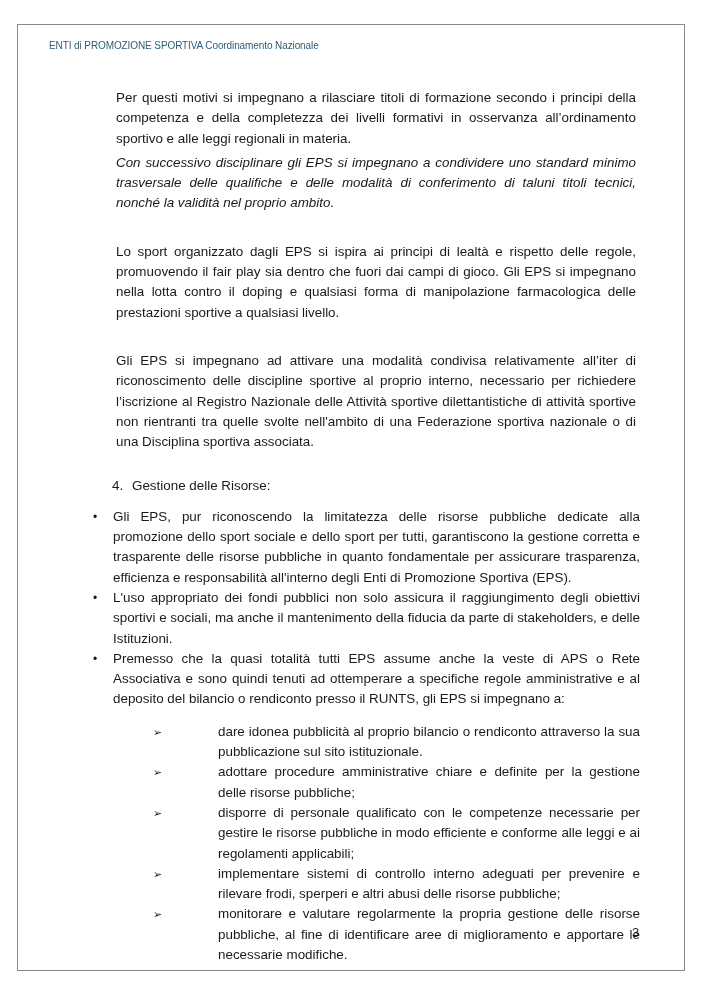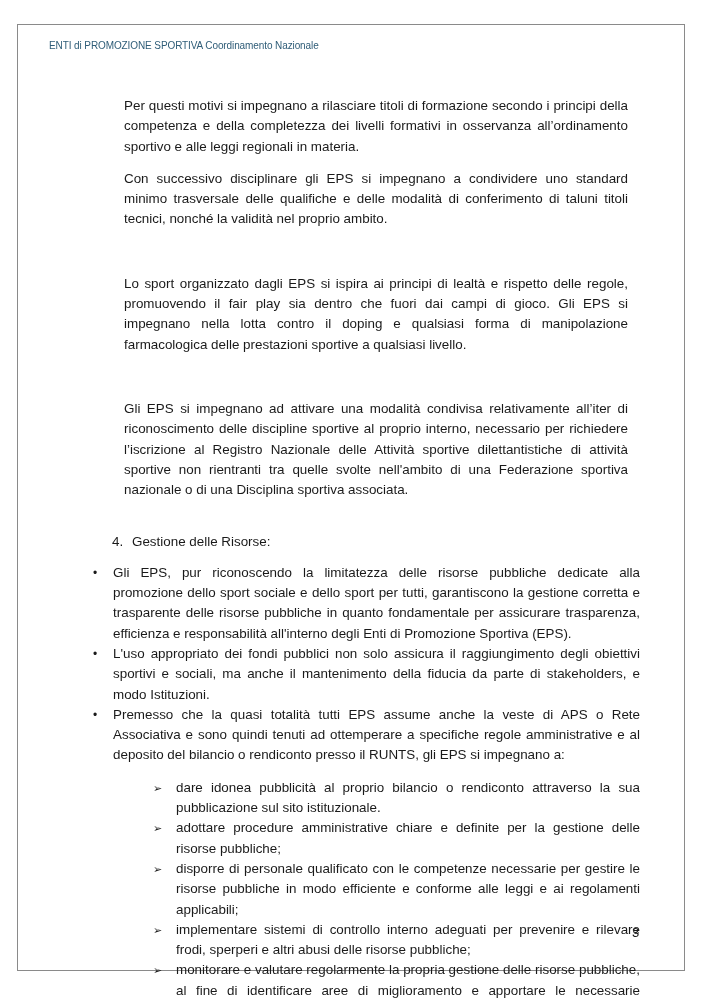--- a/index.html
+++ b/index.html
@@ -4,34 +4,34 @@
 <style>
   html, body { margin: 0; padding: 0; background: #ffffff; }
   body { width: 707px; height: 1000px; position: relative; overflow: hidden;
          font-family: "Liberation Sans", "DejaVu Sans", sans-serif; color: #1a1a1a; }
   .page-frame { position: absolute; left: 17px; top: 24px; width: 668px; height: 947px;
                 border: 1.5px solid #8a8a8a; box-sizing: border-box; }
   .header { position: absolute; left: 49px; top: 40px; font-size: 10px; color: #2f5d78;
             letter-spacing: -0.1px; white-space: nowrap; }
   .content { position: absolute; left: 112px; top: 84px; width: 528px; font-size: 13.4px;
              line-height: 20.3px; }
-  p { margin: 12px; text-align: justify; }
-  .italic { }
+  p { margin: 4px; text-align: justify; }
+  .italic { font-style: italic; }
   .gap { height: 20px; }
   .heading { display: flex; margin-top: 0; }
   .heading .num { width: 20px; }
   .heading .title { font-weight: normal; }
   .bullet-item { display: flex; }
   .bullet-item .dot { width: 20px; flex: none; text-align: left; padding-left: 0; font-size: 12px; position: relative; left: -19px; margin-right: -19px; }
   .bullet-item .txt { flex: 1; text-align: justify; }
   .bullets-wrap { position: relative; left: 20px; width: 528px; }
   .sub { margin-top: 12px; margin-left: 64px; width: 464px; }
   .sub-item { display: flex; }
   .sub-item .arrow { width: 23px; flex: none; position: relative; left: -23px; margin-right: -23px; font-size: 11px; }
-  .sub-item .txt { flex: 1; text-align: justify; }
+  .sub-item .txt { flex: 1; text-align: justify; margin-left: 42px; }
   .page-number { position: absolute; left: 632px; top: 925px; font-size: 13px; }
 </style>
 </head>
 <body>
 
 <div class="page-frame"></div>
 
 <div class="header">ENTI di PROMOZIONE SPORTIVA Coordinamento Nazionale</div>
 
 <div class="content">
@@ -48,21 +48,21 @@
     <span class="title">Gestione delle Risorse:</span>
   </div>
 
   <div class="bullets-wrap" style="left:0; margin-top:10px;">
     <div class="bullet-item">
       <span class="dot">•</span>
       <span class="txt">Gli EPS, pur riconoscendo la limitatezza delle risorse pubbliche dedicate alla promozione dello sport sociale e dello sport per tutti, garantiscono la gestione corretta e trasparente delle risorse pubbliche in quanto fondamentale per assicurare trasparenza, efficienza e responsabilità all'interno degli Enti di Promozione Sportiva (EPS).</span>
     </div>
     <div class="bullet-item">
       <span class="dot">•</span>
-      <span class="txt">L'uso appropriato dei fondi pubblici non solo assicura il raggiungimento degli obiettivi sportivi e sociali, ma anche il mantenimento della fiducia da parte di stakeholders, e modo Istituzioni.</span>
+      <span class="txt">L'uso appropriato dei fondi pubblici non solo assicura il raggiungimento degli obiettivi sportivi e sociali, ma anche il mantenimento della fiducia da parte di stakeholders, e delle Istituzioni.</span>
     </div>
     <div class="bullet-item">
       <span class="dot">•</span>
       <span class="txt">Premesso che la quasi totalità tutti EPS assume anche la veste di APS o Rete Associativa e sono quindi tenuti ad ottemperare a specifiche regole amministrative e al deposito del bilancio o rendiconto presso il RUNTS, gli EPS si impegnano a:</span>
     </div>
   </div>
 
   <div class="sub">
     <div class="sub-item">
       <span class="arrow">➢</span>

